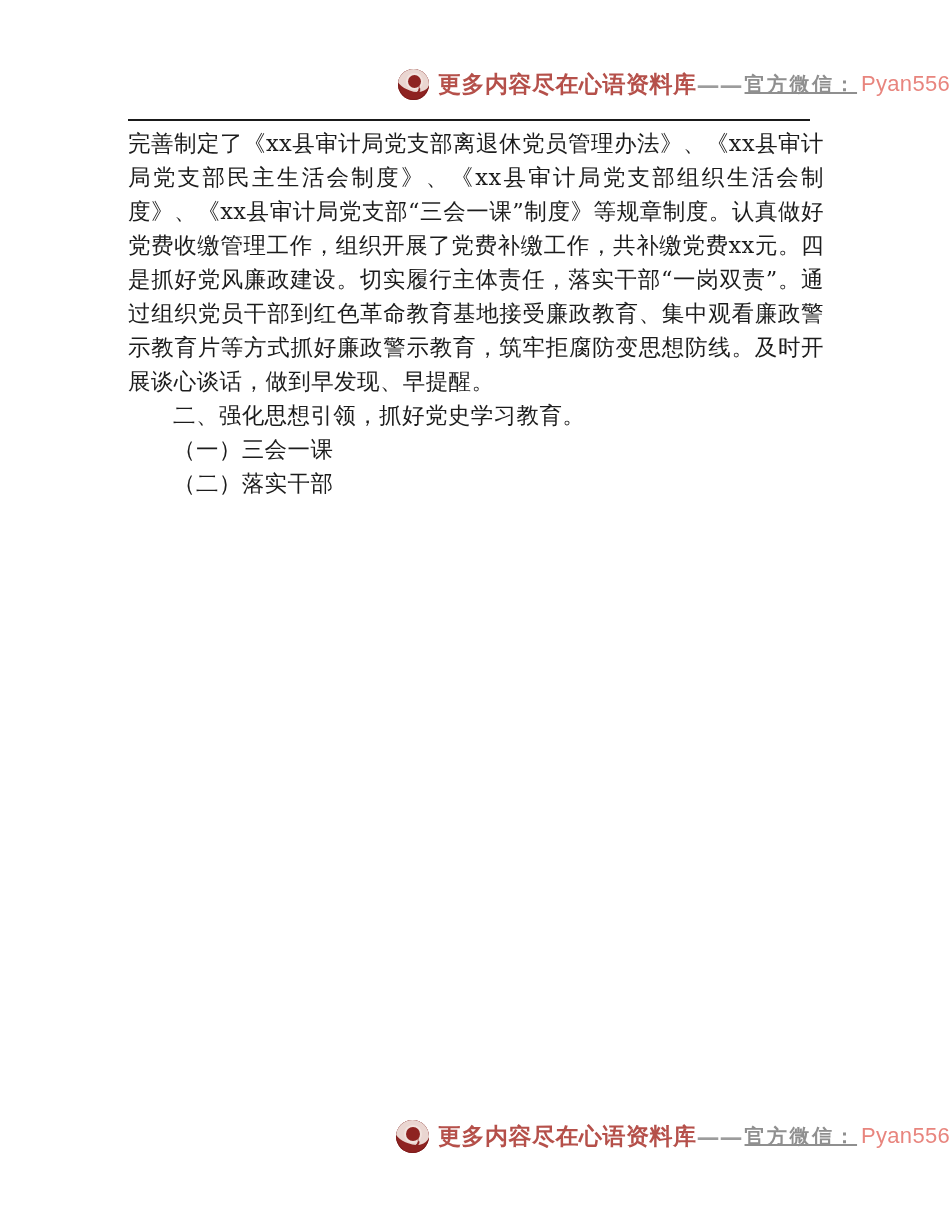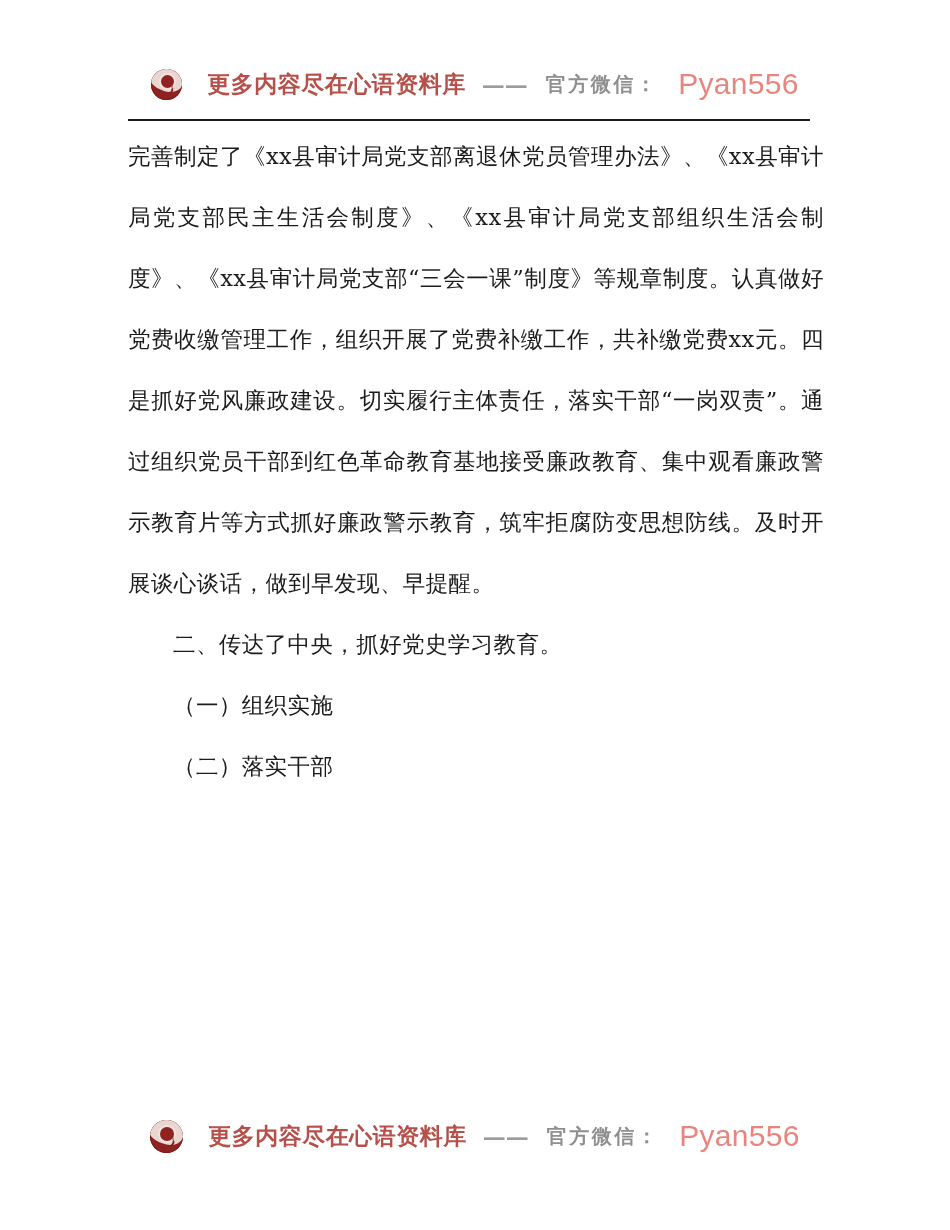--- a/index.html
+++ b/index.html
@@ -21,22 +21,22 @@
     background: #ffffff;
   }
 
   
   .wm {
     position: absolute;
     left: 0;
     width: 950px;
     display: flex;
     align-items: center;
-    justify-content: center;
-    gap: 16px;
+    justify-content: flex-end;
+    gap: 0;
     white-space: nowrap;
     user-select: none;
   }
   .wm-header { top: 62px; height: 44px; }
   .wm-footer { top: 1112px; height: 48px; }
 
   .wm-logo {
     position: relative;
     width: 31px;
     height: 31px;
@@ -98,24 +98,25 @@
     color: #9c9c9c;
     letter-spacing: 0;
   }
   .wm-sub {
     font-family: "DejaVu Serif", serif;
     font-size: 20px;
     font-weight: 700;
     color: #8f8f8f;
     letter-spacing: 2.5px;
     padding-left: 2px;
+    text-decoration: underline;
   }
   .wm-wechat {
     font-family: "Liberation Sans", sans-serif;
-    font-size: 30px;
+    font-size: 22px;
     font-weight: 400;
     color: #e8857e;
     letter-spacing: .3px;
     padding-left: 4px;
   }
 
   
   .top-rule {
     position: absolute;
     left: 128px;
@@ -128,21 +129,21 @@
   
   .body {
     position: absolute;
     left: 128px;
     top: 126px;
     width: 696px;
   }
   .para {
     font-family: "DejaVu Serif", "Liberation Serif", serif;
     font-size: 22.5px;
-    line-height: 61px;
+    line-height: 34px;
     color: #1c1c1c;
     text-align: justify;
     text-justify: inter-ideograph;
     margin: 0;
     letter-spacing: .4px;
   }
   .para.indent { text-indent: 2em; }
   .para + .para { margin-top: 0; }
 </style>
 </head>
@@ -157,22 +158,22 @@
     <span class="wm-title">更多内容尽在心语资料库</span>
     <span class="wm-dash">——</span>
     <span class="wm-sub">官方微信：</span>
     <span class="wm-wechat">Pyan556</span>
   </div>
 
   <div class="top-rule"></div>
 
   <div class="body">
     <p class="para">完善制定了《xx县审计局党支部离退休党员管理办法》、《xx县审计局党支部民主生活会制度》、《xx县审计局党支部组织生活会制度》、《xx县审计局党支部“三会一课”制度》等规章制度。认真做好党费收缴管理工作，组织开展了党费补缴工作，共补缴党费xx元。四是抓好党风廉政建设。切实履行主体责任，落实干部“一岗双责”。通过组织党员干部到红色革命教育基地接受廉政教育、集中观看廉政警示教育片等方式抓好廉政警示教育，筑牢拒腐防变思想防线。及时开展谈心谈话，做到早发现、早提醒。</p>
-    <p class="para indent">二、传达了中央，抓好党史学习教育。</p>
-    <p class="para indent">（一）组织实施</p>
+    <p class="para indent">二、强化思想引领，抓好党史学习教育。</p>
+    <p class="para indent">（一）三会一课</p>
     <p class="para indent">（二）落实干部</p>
   </div>
 
   <div class="wm wm-footer">
     <span class="wm-logo">
       <span class="wm-logo-tail"></span>
     </span>
     <span class="wm-title">更多内容尽在心语资料库</span>
     <span class="wm-dash">——</span>
     <span class="wm-sub">官方微信：</span>

